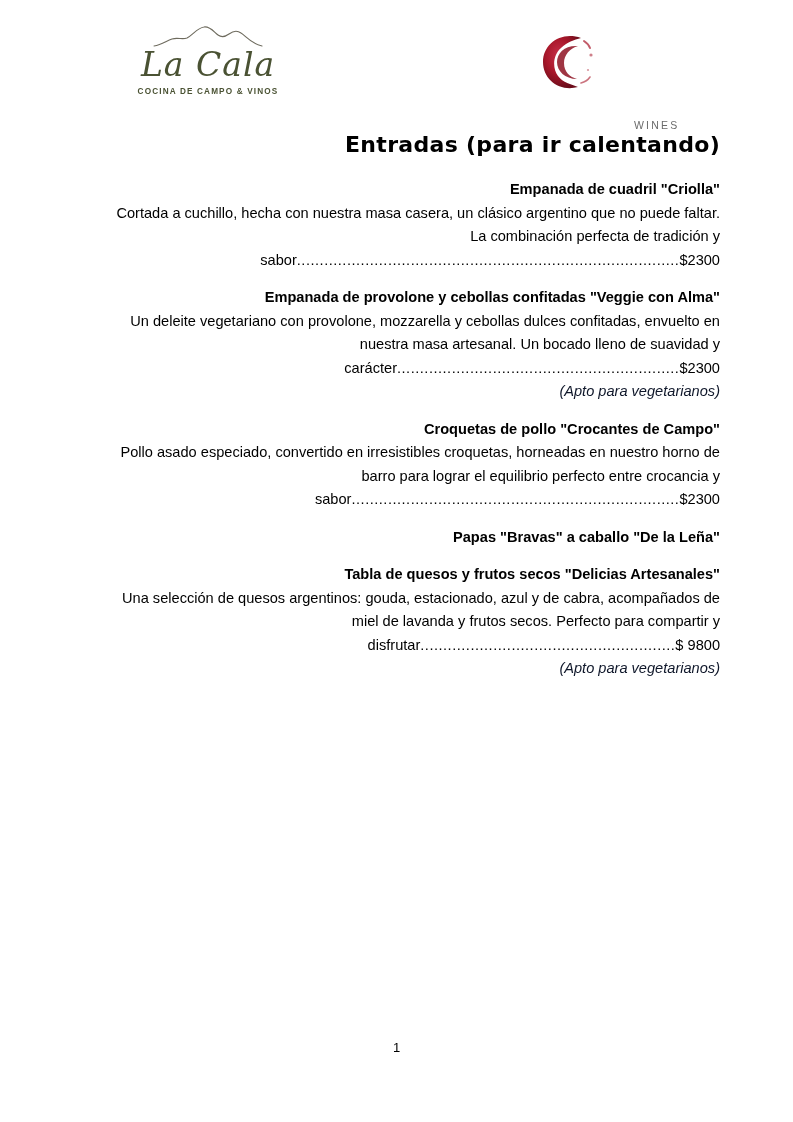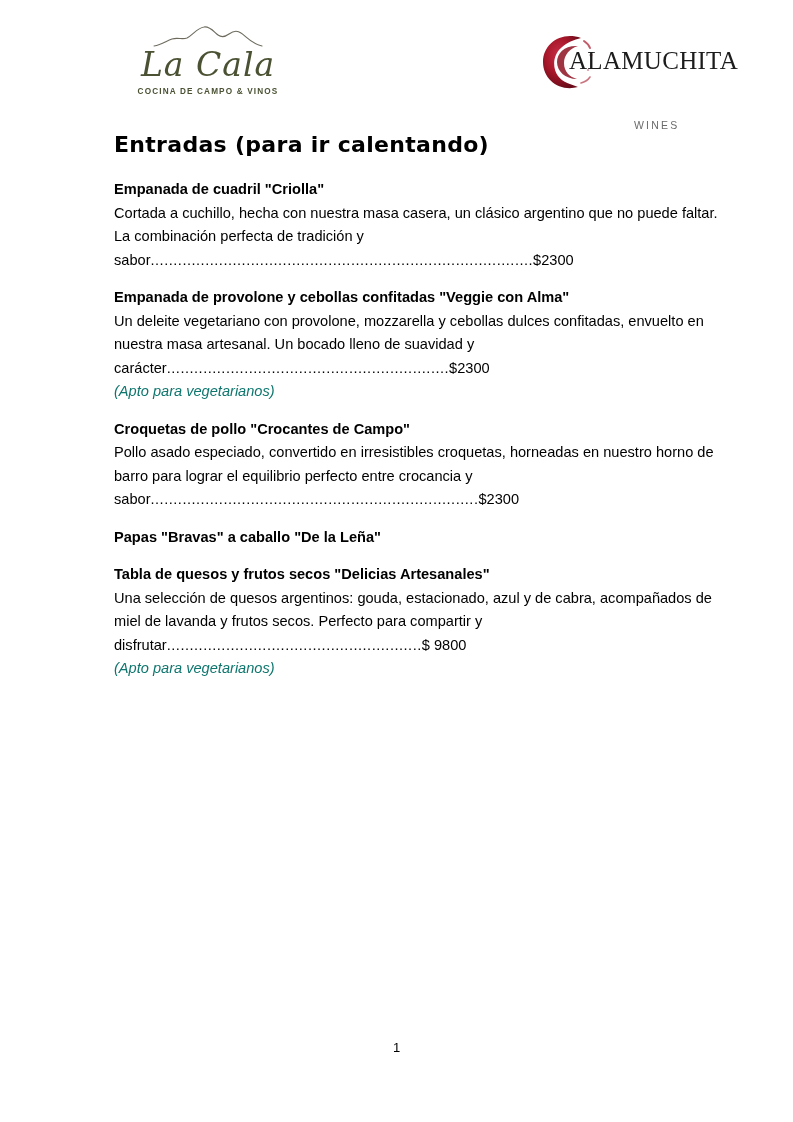--- a/index.html
+++ b/index.html
@@ -96,20 +96,21 @@
     white-space: nowrap;
     margin-top: 48px;
   }
 
   
   .page-body {
     position: absolute;
     left: 114px;
     top: 132px;
     width: 606px;
+    text-align: right;
   }
 
   .section-heading {
     font-family: "DejaVu Sans", sans-serif;
     font-weight: bold;
     font-size: 22px;
     line-height: 26px;
     letter-spacing: 0.3px;
     color: #000000;
     margin: 0 0 20px 0;
@@ -129,21 +130,21 @@
     font-family: "Liberation Sans", sans-serif;
     font-size: 14.6px;
     line-height: 23.5px;
     color: #000000;
   }
   .item-note {
     font-family: "Liberation Sans", sans-serif;
     font-style: italic;
     font-size: 14.6px;
     line-height: 23.5px;
-    color: #0f766e;
+    color: #0f172a;
   }
   .leader {
     letter-spacing: 0.5px;
   }
 
   
   .page-number {
     position: absolute;
     top: 1040px;
     left: 0;
@@ -176,21 +177,20 @@
           <stop offset="100%" stop-color="#6d0d1b"></stop>
         </radialGradient>
       </defs>
       <path d="M40 5 C20 -2 2 11 2 29 C2 47 19 59 37 54 C30 51 22 50 17 43 C11 35 12 22 20 15 C26 9 33 7 40 5 Z" fill="url(#wineGrad)"></path>
       <path d="M37 13 C24 12 16 20 16 29 C16 38 24 46 36 46 C29 44 23 39 23 30 C23 22 29 15 37 13 Z" fill="#8e1222" opacity="0.85"></path>
       <path d="M43 8 C46 10 48 12 49 15" fill="none" stroke="#a8172a" stroke-width="2" stroke-linecap="round" opacity="0.7"></path>
       <path d="M40 50 C44 49 47 47 49 44" fill="none" stroke="#a8172a" stroke-width="1.6" stroke-linecap="round" opacity="0.6"></path>
       <circle cx="50" cy="22" r="1.6" fill="#a8172a" opacity="0.55"></circle>
       <circle cx="47" cy="37" r="1.1" fill="#a8172a" opacity="0.45"></circle>
     </svg>
-    <div class="cal-wordmark">ALAMUCHITA</div>
     <div class="cal-sub">WINES</div>
   </div>
 
 </div>
 
 <div class="page-body">
 
   <h1 class="section-heading">Entradas (para ir calentando)</h1>
 
   <div class="menu-item">

